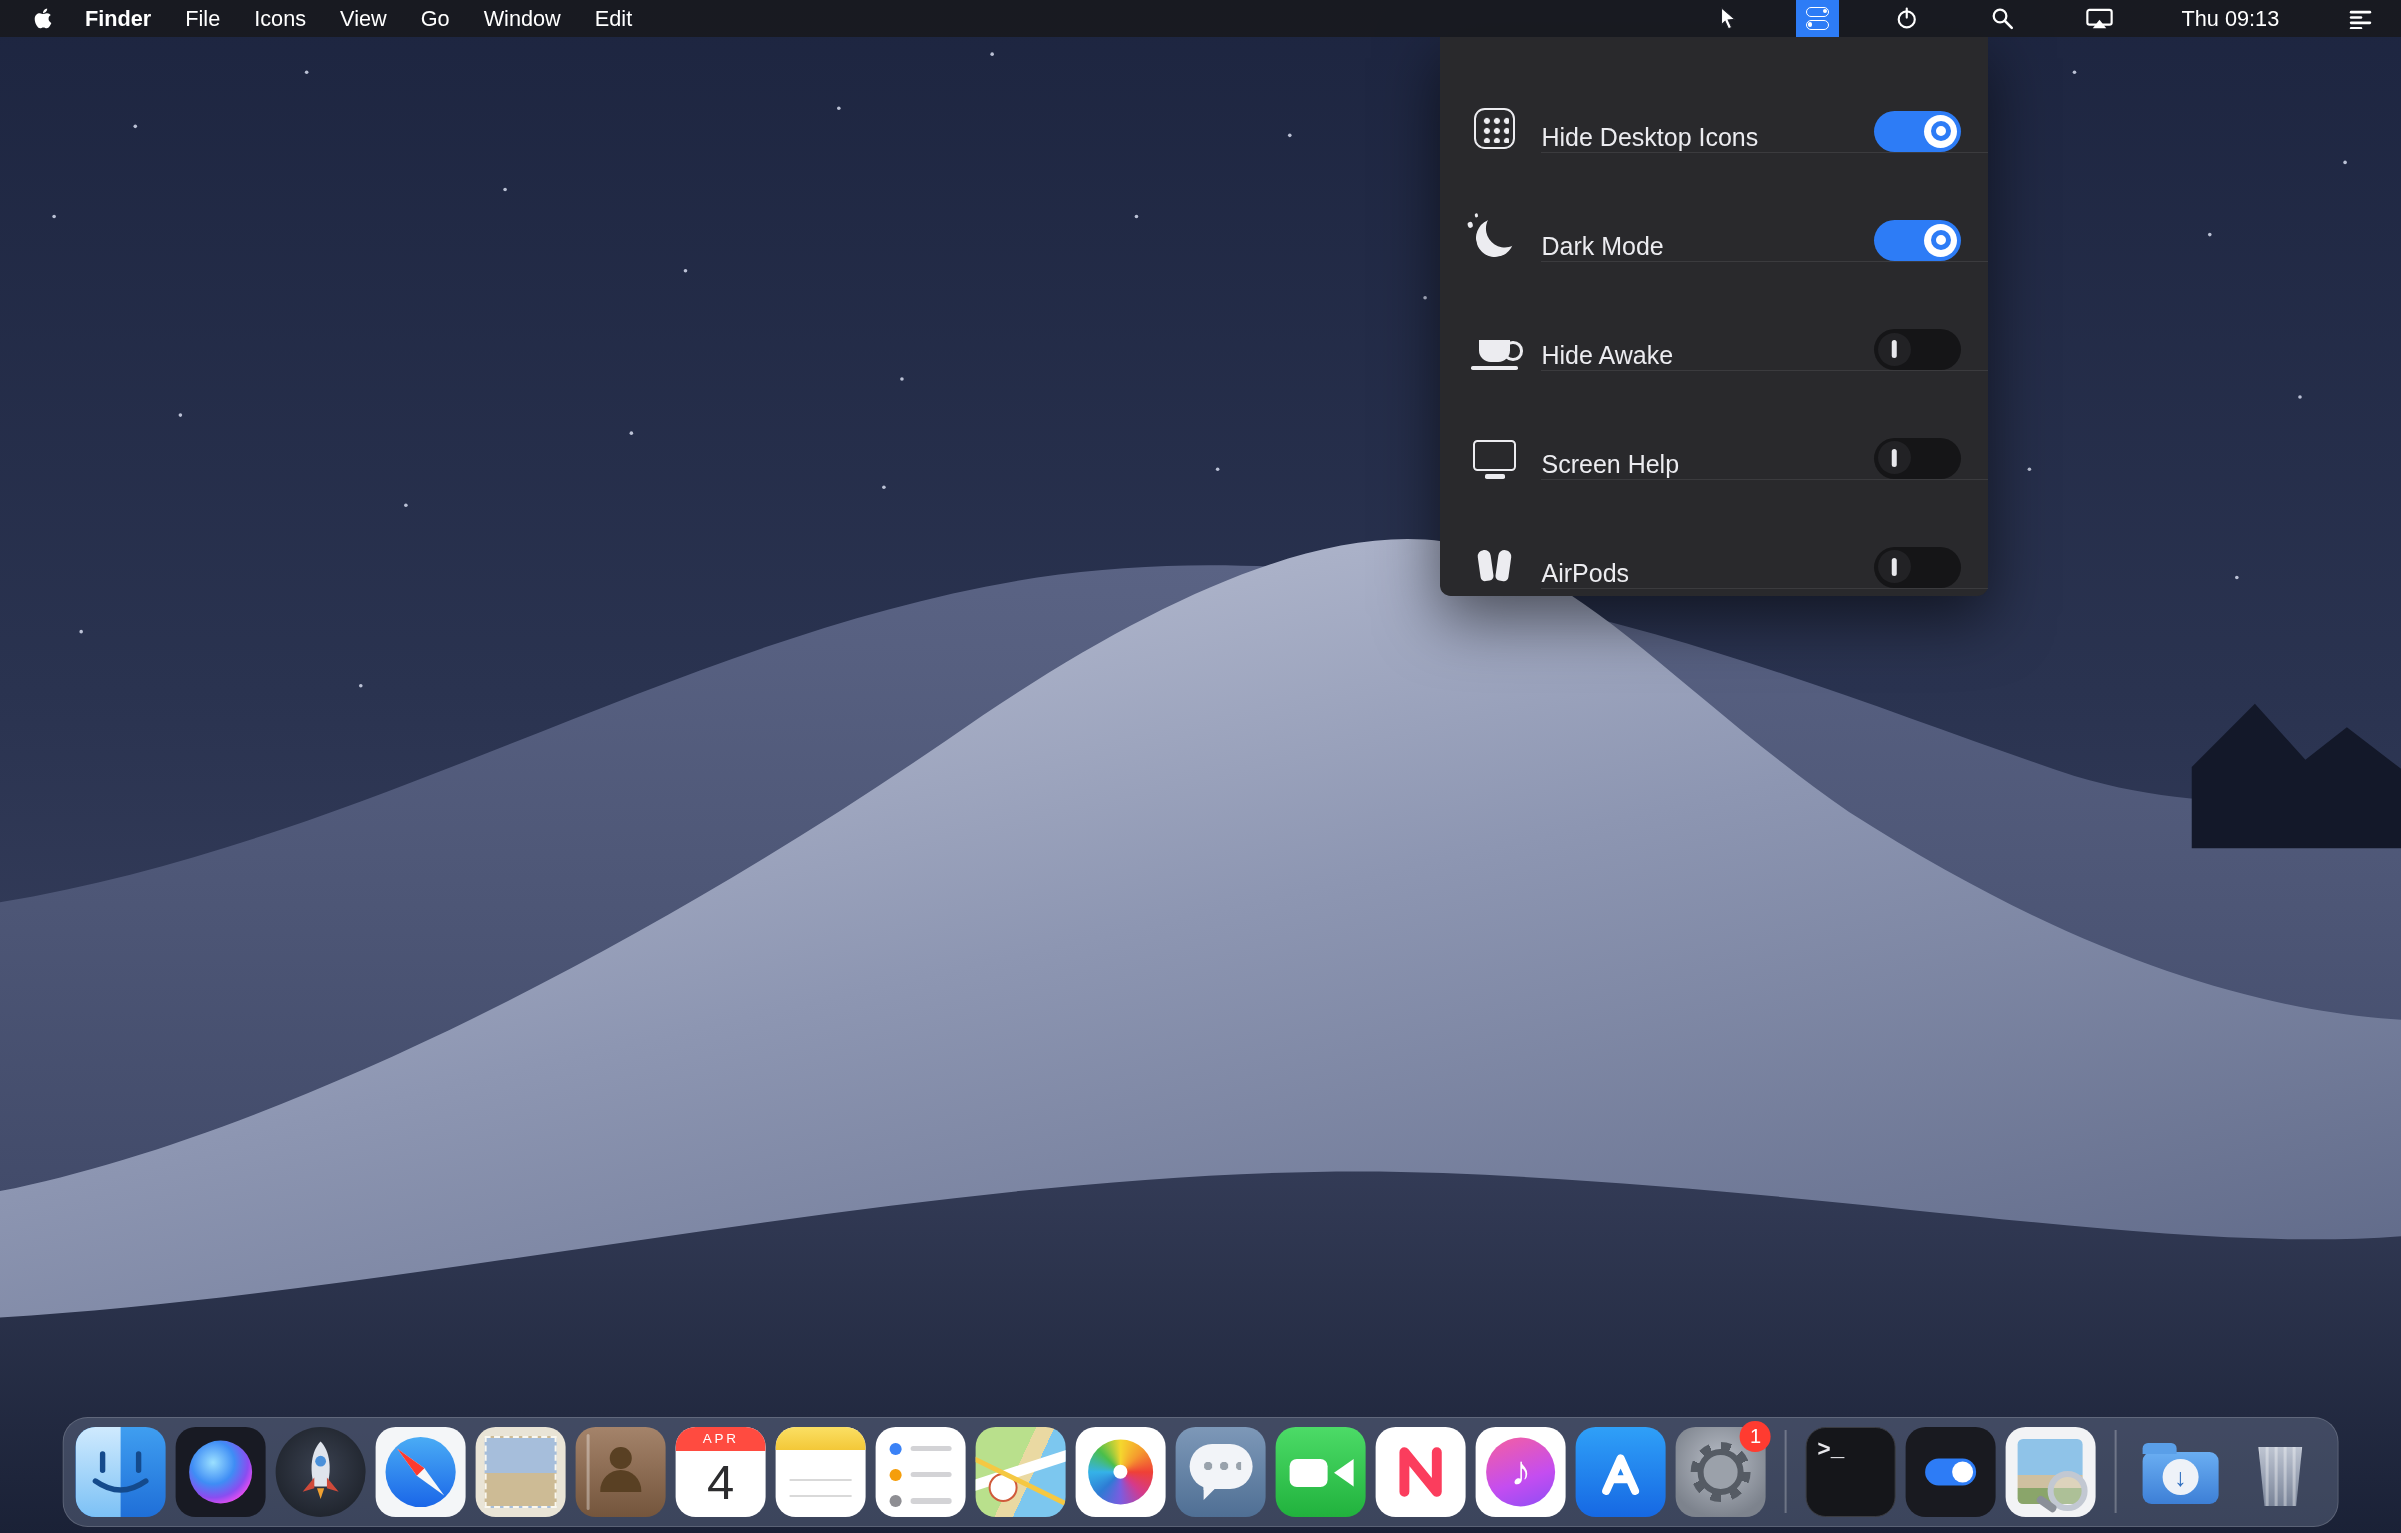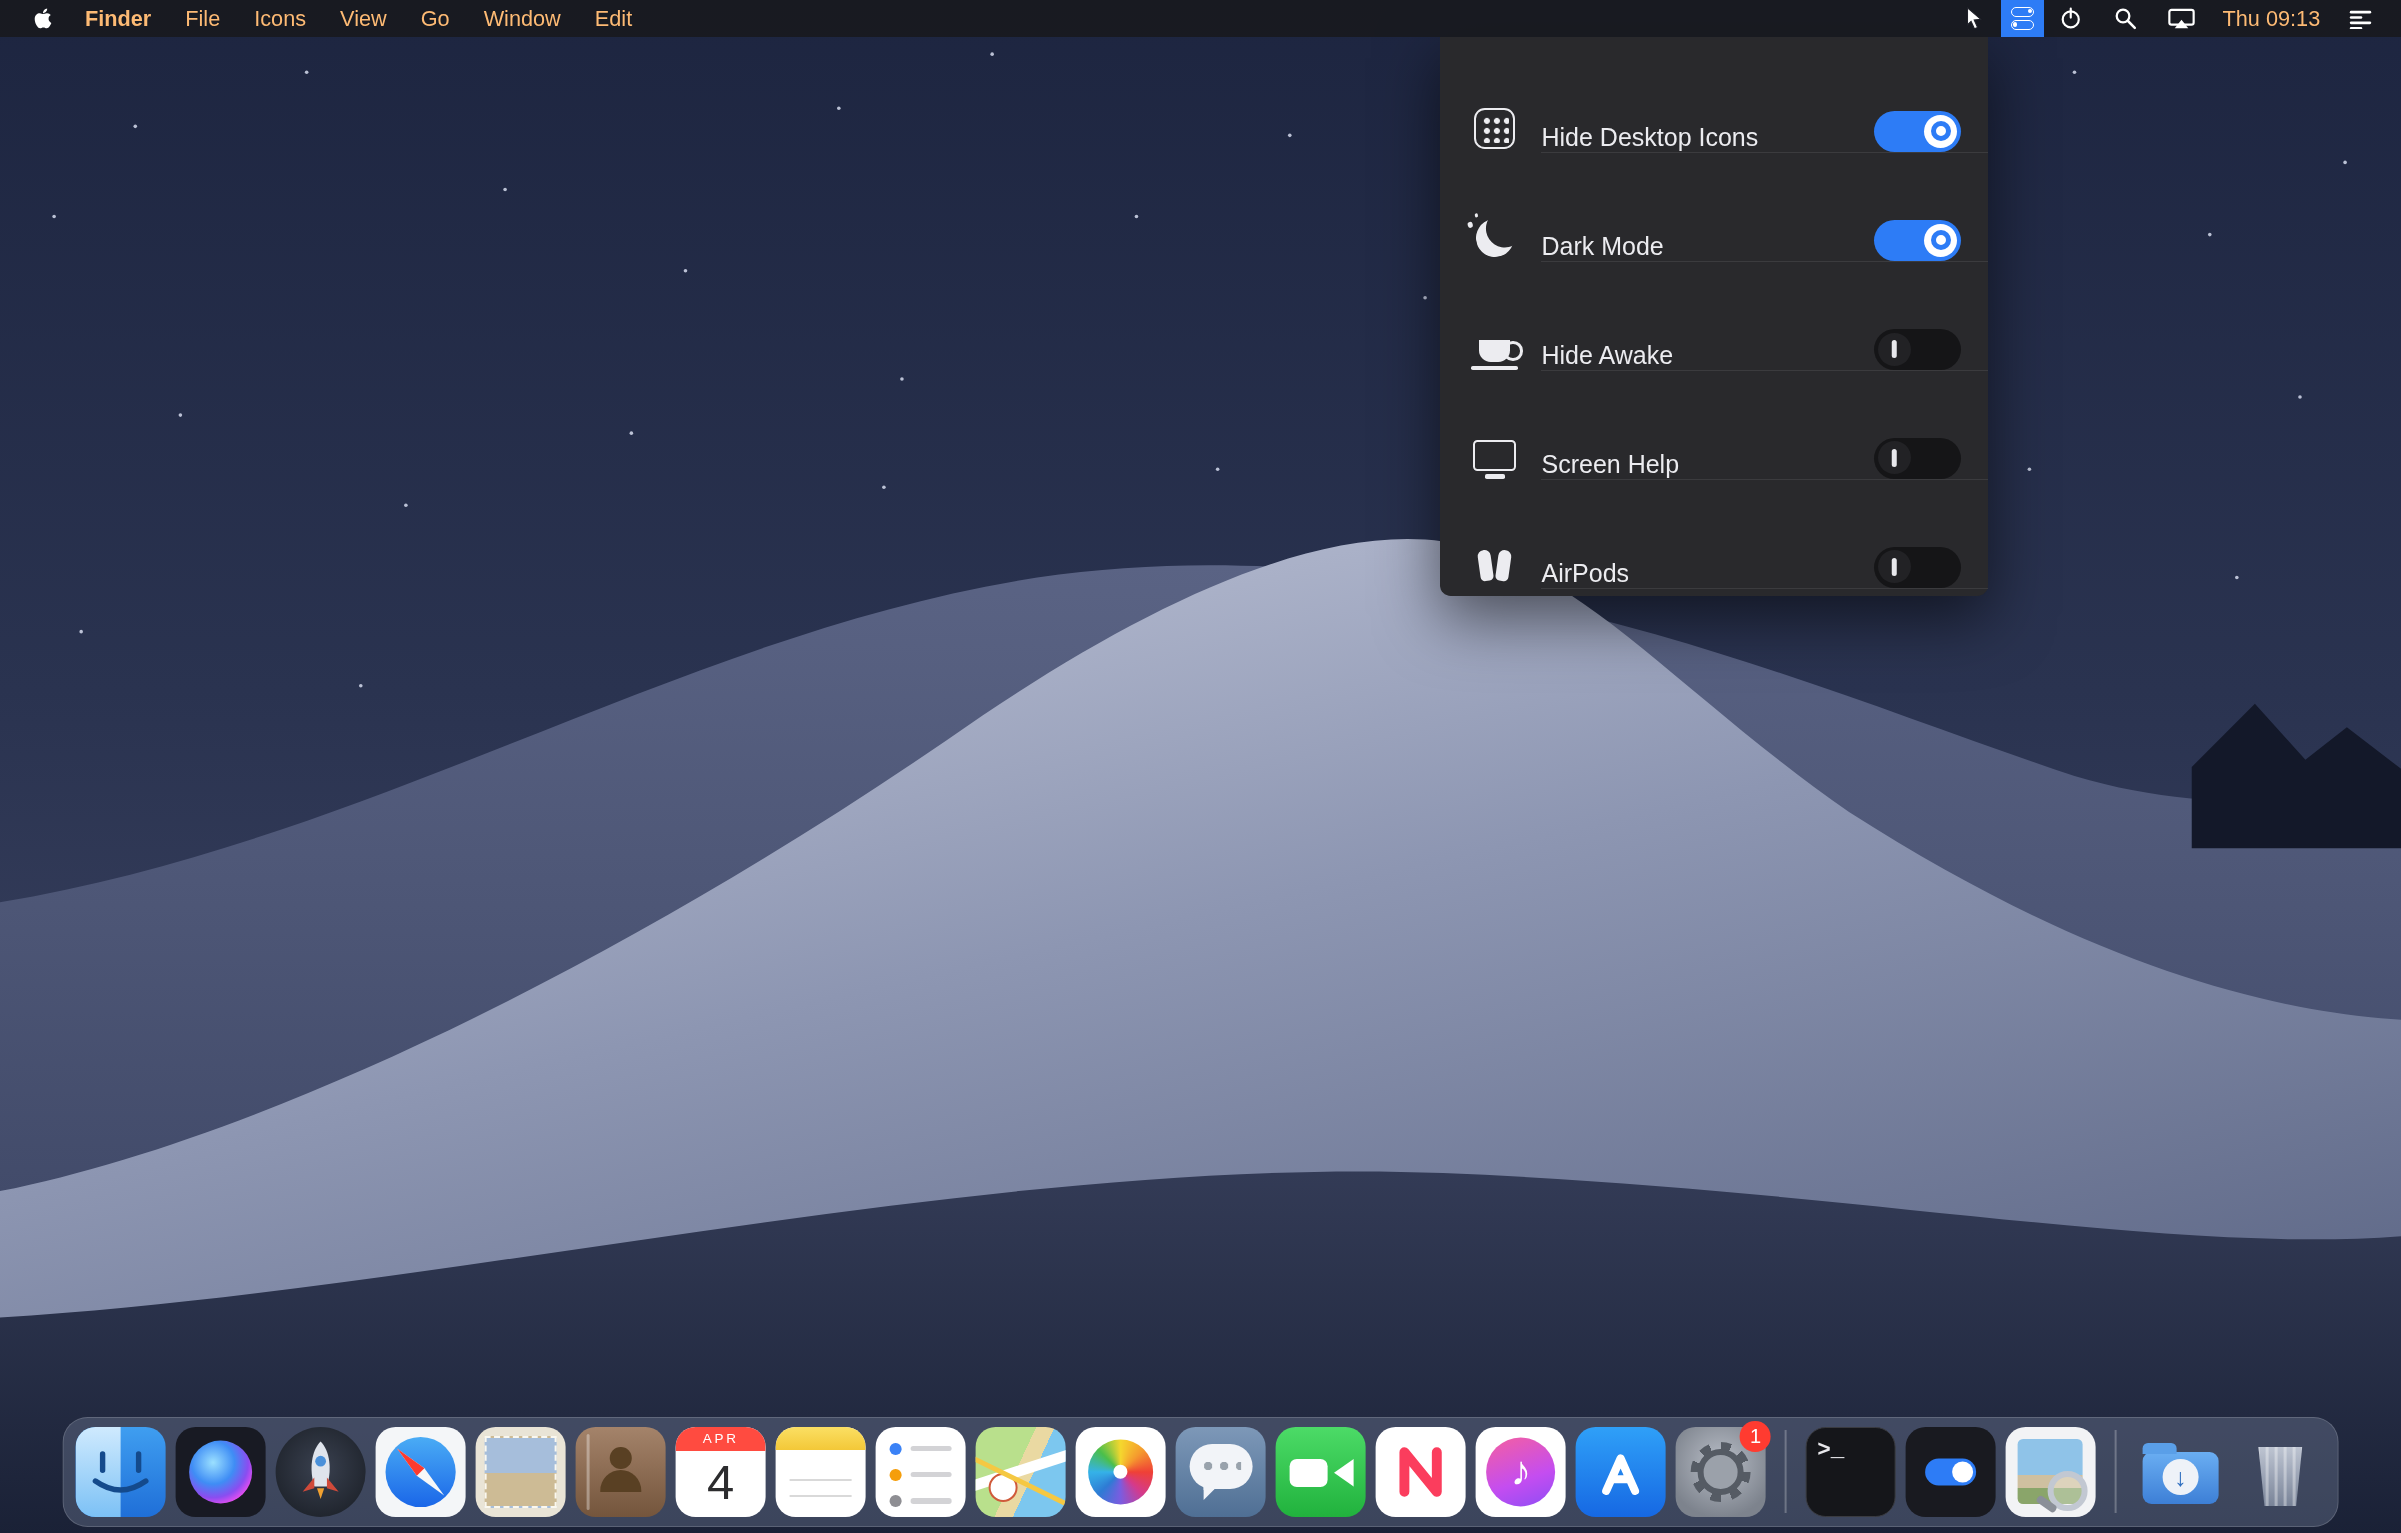--- a/index.html
+++ b/index.html
@@ -5,26 +5,26 @@
   * { margin:0; padding:0; box-sizing:border-box; }
   html,body { width:2401px; height:1534px; overflow:hidden; background:#1d2540;
               font-family:"Liberation Sans", sans-serif; position:relative; }
 
   
   .wallpaper { position:absolute; inset:0; width:2401px; height:1534px; }
 
   
   .menubar { position:absolute; top:0; left:0; right:0; height:37px;
              background:rgba(24,25,30,0.90); display:flex; align-items:center;
-             color:#fdba74; font-size:21.7px; z-index:50; }
+             color:#ffffff; font-size:21.7px; z-index:50; }
   .mb-left { display:flex; align-items:center; padding-left:18px; height:100%; }
   .apple-wrap { padding:0 16px; height:100%; display:flex; align-items:center; }
   .menu-item { padding:0 17px; height:100%; display:flex; align-items:center; }
   .menu-item.app-name { font-weight:bold; }
-  .mb-right { margin-left:auto; display:flex; align-items:center; padding-right:12.6px; height:100%; }
+  .mb-right { margin-left:auto; display:flex; align-items:center; padding-right:12.6px; height:100%;gap:41px; }
   .status-item { padding:0 15.3px; height:100%; display:flex; align-items:center; }
   .status-item.active { background:#2d7cf6; padding:0 10px; }
   .clock { padding:0 12.6px; font-size:21.7px; }
 
   .osw-glyph { display:flex; flex-direction:column; gap:3.6px; align-items:center; }
   .mini-t { width:23.5px; height:10px; border:1.8px solid #fff; border-radius:5.4px; position:relative; }
   .mini-t .d { position:absolute; top:0.9px; width:4.5px; height:4.5px; background:#fff; border-radius:50%; }
   .mini-t.l .d { left:0.9px; } .mini-t.r .d { right:0.9px; }
 
   

